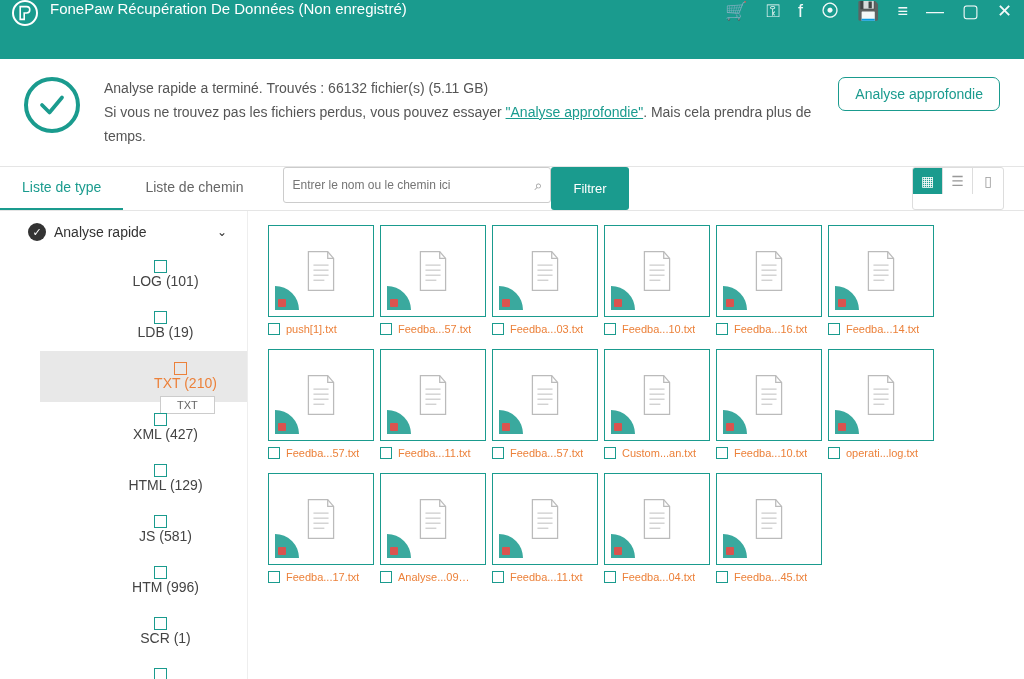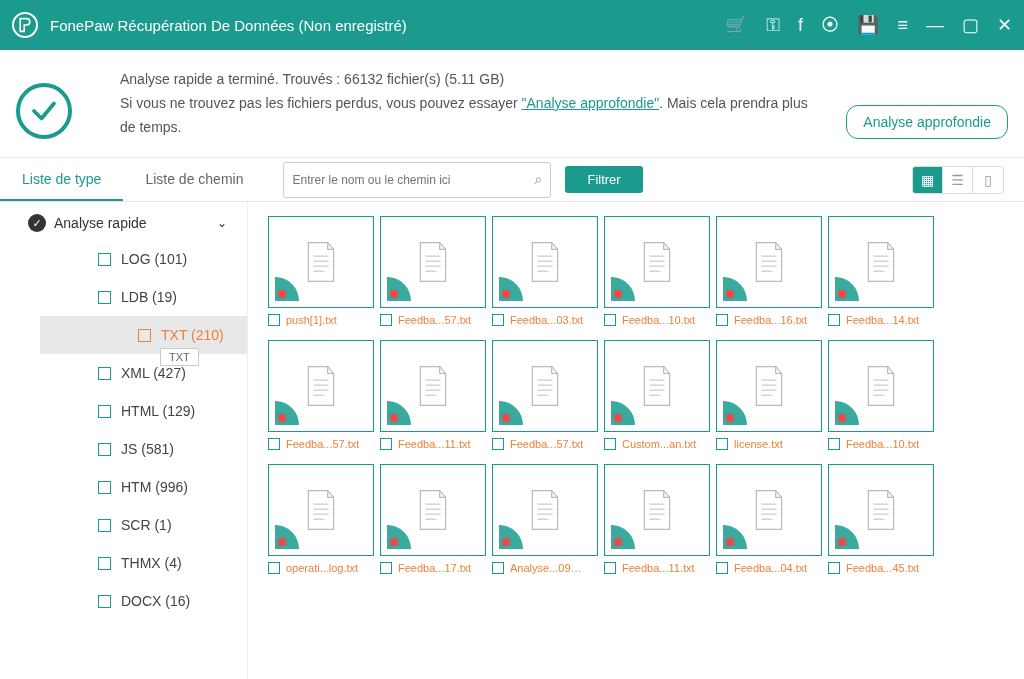--- a/index.html
+++ b/index.html
@@ -1,57 +1,57 @@
 <!DOCTYPE html>
 <html><head>
 <meta charset="utf-8">
 <style>
 * { margin: 0; padding: 0; box-sizing: border-box; font-family: Arial, sans-serif; }
 body { background: #fff; width: 1024px; height: 679px; overflow: hidden; }
 
-.titlebar { background: #1a9b8e; height: 50px; display: flex; align-items: center; padding: 0 12px; color: white; }
+.titlebar { background: #1a9b8e; height: 59px; display: flex; align-items: flex-start; padding: 0 12px; color: white; }
 .titlebar .logo { width: 26px; height: 26px; border: 2px solid white; border-radius: 50%; display: flex; align-items: center; justify-content: center; margin-right: 12px; font-weight: bold; font-size: 16px; }
 .titlebar .title { font-size: 15px; flex: 1; }
 .titlebar .title-icons { display: flex; gap: 18px; align-items: center; }
 .titlebar .title-icons span { cursor: pointer; font-size: 18px; opacity: 0.95; }
 .titlebar .title-icons .thin { font-weight: 300; }
 
-.scan-banner { display: flex; align-items: flex-end; padding: 18px 16px; border-bottom: 1px solid #e5e5e5; gap: 24px; }
+.scan-banner { display: flex; align-items: flex-start; padding: 18px 24px; border-bottom: 1px solid #e5e5e5; }
 .scan-banner .check-circle { width: 56px; height: 56px; border: 4px solid #1a9b8e; border-radius: 50%; display: flex; align-items: center; justify-content: center; margin-right: 24px; }
 .scan-banner .check-circle svg { width: 30px; height: 30px; }
 .scan-banner .texts { flex: 1; color: #555; font-size: 14px; line-height: 1.7; }
 .scan-banner .texts a { color: #1a9b8e; text-decoration: underline; }
-.scan-banner .deep-btn { border: 1px solid #1a9b8e; color: #1a9b8e; background: white; padding: 8px 16px; border-radius: 12px; font-size: 14px; cursor: pointer; }
-
-.toolbar { display: flex; align-items: center; border-bottom: 1px solid #e5e5e5; padding: 0 0 0 0; height: 44px; }
+.scan-banner .deep-btn { border: 1px solid #1a9b8e; color: #1a9b8e; background: white; padding: 8px 16px; border-radius: 7px; font-size: 14px; cursor: pointer; }
+
+.toolbar { display: flex; border-bottom: 1px solid #e5e5e5; padding: 0 0 0 0; height: 44px; }
 .tabs { display: flex; }
 .tab { padding: 12px 22px; font-size: 14px; color: #666; cursor: pointer; border-bottom: 2px solid transparent; }
 .tab.active { color: #1a9b8e; border-bottom-color: #1a9b8e; }
 .search-wrap { margin-left: 18px; display: flex; align-items: center; border: 1px solid #ccc; border-radius: 3px; width: 268px; height: 36px; padding: 0 8px; }
 .search-wrap input { border: none; outline: none; flex: 1; font-size: 12px; color: #999; }
 .search-wrap .mag { color: #999; font-size: 14px; }
-.filter-btn { margin-left: 14px; background: #1a9b8e; color: white; border: none; padding: 6px 22px; border-radius: 3px; font-size: 13px; cursor: pointer; }
+.filter-btn { margin-left: 0; background: #1a9b8e; color: white; border: none; padding: 6px 22px; border-radius: 3px; font-size: 13px; cursor: pointer; }
 .spacer { flex: 1; }
 .view-toggles { display: flex; border: 1px solid #ddd; border-radius: 3px; margin-right: 20px; overflow: hidden; }
 .view-toggles span { width: 30px; height: 26px; display: flex; align-items: center; justify-content: center; font-size: 14px; color: #999; cursor: pointer; border-right: 1px solid #ddd; }
 .view-toggles span:last-child { border-right: none; }
 .view-toggles span.active { background: #1a9b8e; color: white; }
 
 .main-area { display: flex; height: 520px; }
 
 .sidebar { width: 248px; border-right: 1px solid #eee; overflow-y: auto; padding-top: 4px; }
 .tree-header { display: flex; align-items: center; padding: 8px 14px 8px 28px; font-size: 14px; color: #333; cursor: pointer; }
 .tree-header .dot { width: 18px; height: 18px; background: #333; border-radius: 50%; display: flex; align-items: center; justify-content: center; margin-right: 8px; color: white; font-size: 11px; }
 .tree-header .chev { margin-left: auto; font-size: 12px; margin-right:6px; }
-.tree-item { display: flex; align-items: center; padding: 11px 14px 11px 98px; font-size: 14px; color: #444; cursor: pointer; position: relative; }
+.tree-item { display: flex; align-items: center; padding: 11px 14px 11px 98px; font-size: 14px; color: #444; cursor: pointer; position: relative; flex-direction: column; }
 .tree-item.selected { background: #e8e8e8; margin-left: 40px; }
 .tree-item .cb { width: 13px; height: 13px; border: 1.5px solid #1a9b8e; margin-right: 10px; flex-shrink: 0; }
 .tree-item.selected .cb { border-color: #ec813a; }
 .tree-item.selected .lbl { color: #ec813a; }
-.tooltip { position: absolute; top: 100%; left: 120px; background: white; border: 1px solid #ccc; padding: 2px 8px; font-size: 11px; color: #666; margin-top: -6px; text-align: right; }
+.tooltip { position: absolute; top: 100%; left: 120px; background: white; border: 1px solid #ccc; padding: 2px 16px; font-size: 11px; color: #666; margin-top: -6px; text-align: right; }
 
 .content { flex: 1; padding: 14px 20px; overflow-y: auto; }
 .grid { display: flex; flex-wrap: wrap; gap: 14px 20px; }
 .file-card { width: 92px; }
 .thumb { width: 106px; height: 92px; border: 1px solid #1a9b8e; background: white; display: flex; align-items: center; justify-content: center; position: relative; cursor: pointer; }
 .thumb .doc-icon { width: 34px; height: 42px; display: block; }
 .thumb .wedge { position: absolute; bottom: 6px; left: 6px; width: 24px; height: 24px; }
 .file-meta { display: flex; align-items: center; margin-top: 6px; gap: 6px; }
 .file-meta .fcb { width: 12px; height: 12px; border: 1.5px solid #1a9b8e; flex-shrink: 0; cursor: pointer;}
 .file-meta .fname { font-size: 11px; color: #ec813a; white-space: nowrap; overflow: hidden; text-overflow: ellipsis; }
@@ -376,40 +376,20 @@
               <line x1="11" y1="30" x2="29" y2="30" stroke="#ccc" stroke-width="1.5"></line>
               <line x1="11" y1="36" x2="24" y2="36" stroke="#ccc" stroke-width="1.5"></line>
             </svg>
             <svg class="wedge" viewBox="0 0 24 24">
               <path d="M0 24 L0 0 A24 24 0 0 1 24 24 Z" fill="#3aa99e"></path>
               <rect x="3" y="13" width="8" height="8" fill="#d9534f" rx="1"></rect>
             </svg>
           </div>
           <div class="file-meta">
             <span class="fcb"></span>
-            <span class="fname">license.txt</span>
-          </div>
-        </div>
-        <div class="file-card">
-          <div class="thumb">
-            <svg class="doc-icon" viewBox="0 0 40 50">
-              <path d="M5 2 H28 L35 10 V48 H5 Z" fill="white" stroke="#bbb" stroke-width="1.5"></path>
-              <path d="M28 2 V10 H35" fill="none" stroke="#bbb" stroke-width="1.5"></path>
-              <line x1="11" y1="18" x2="29" y2="18" stroke="#ccc" stroke-width="1.5"></line>
-              <line x1="11" y1="24" x2="29" y2="24" stroke="#ccc" stroke-width="1.5"></line>
-              <line x1="11" y1="30" x2="29" y2="30" stroke="#ccc" stroke-width="1.5"></line>
-              <line x1="11" y1="36" x2="24" y2="36" stroke="#ccc" stroke-width="1.5"></line>
-            </svg>
-            <svg class="wedge" viewBox="0 0 24 24">
-              <path d="M0 24 L0 0 A24 24 0 0 1 24 24 Z" fill="#3aa99e"></path>
-              <rect x="3" y="13" width="8" height="8" fill="#d9534f" rx="1"></rect>
-            </svg>
-          </div>
-          <div class="file-meta">
-            <span class="fcb"></span>
             <span class="fname">Feedba...10.txt</span>
           </div>
         </div>
         <div class="file-card">
           <div class="thumb">
             <svg class="doc-icon" viewBox="0 0 40 50">
               <path d="M5 2 H28 L35 10 V48 H5 Z" fill="white" stroke="#bbb" stroke-width="1.5"></path>
               <path d="M28 2 V10 H35" fill="none" stroke="#bbb" stroke-width="1.5"></path>
               <line x1="11" y1="18" x2="29" y2="18" stroke="#ccc" stroke-width="1.5"></line>
               <line x1="11" y1="24" x2="29" y2="24" stroke="#ccc" stroke-width="1.5"></line>

